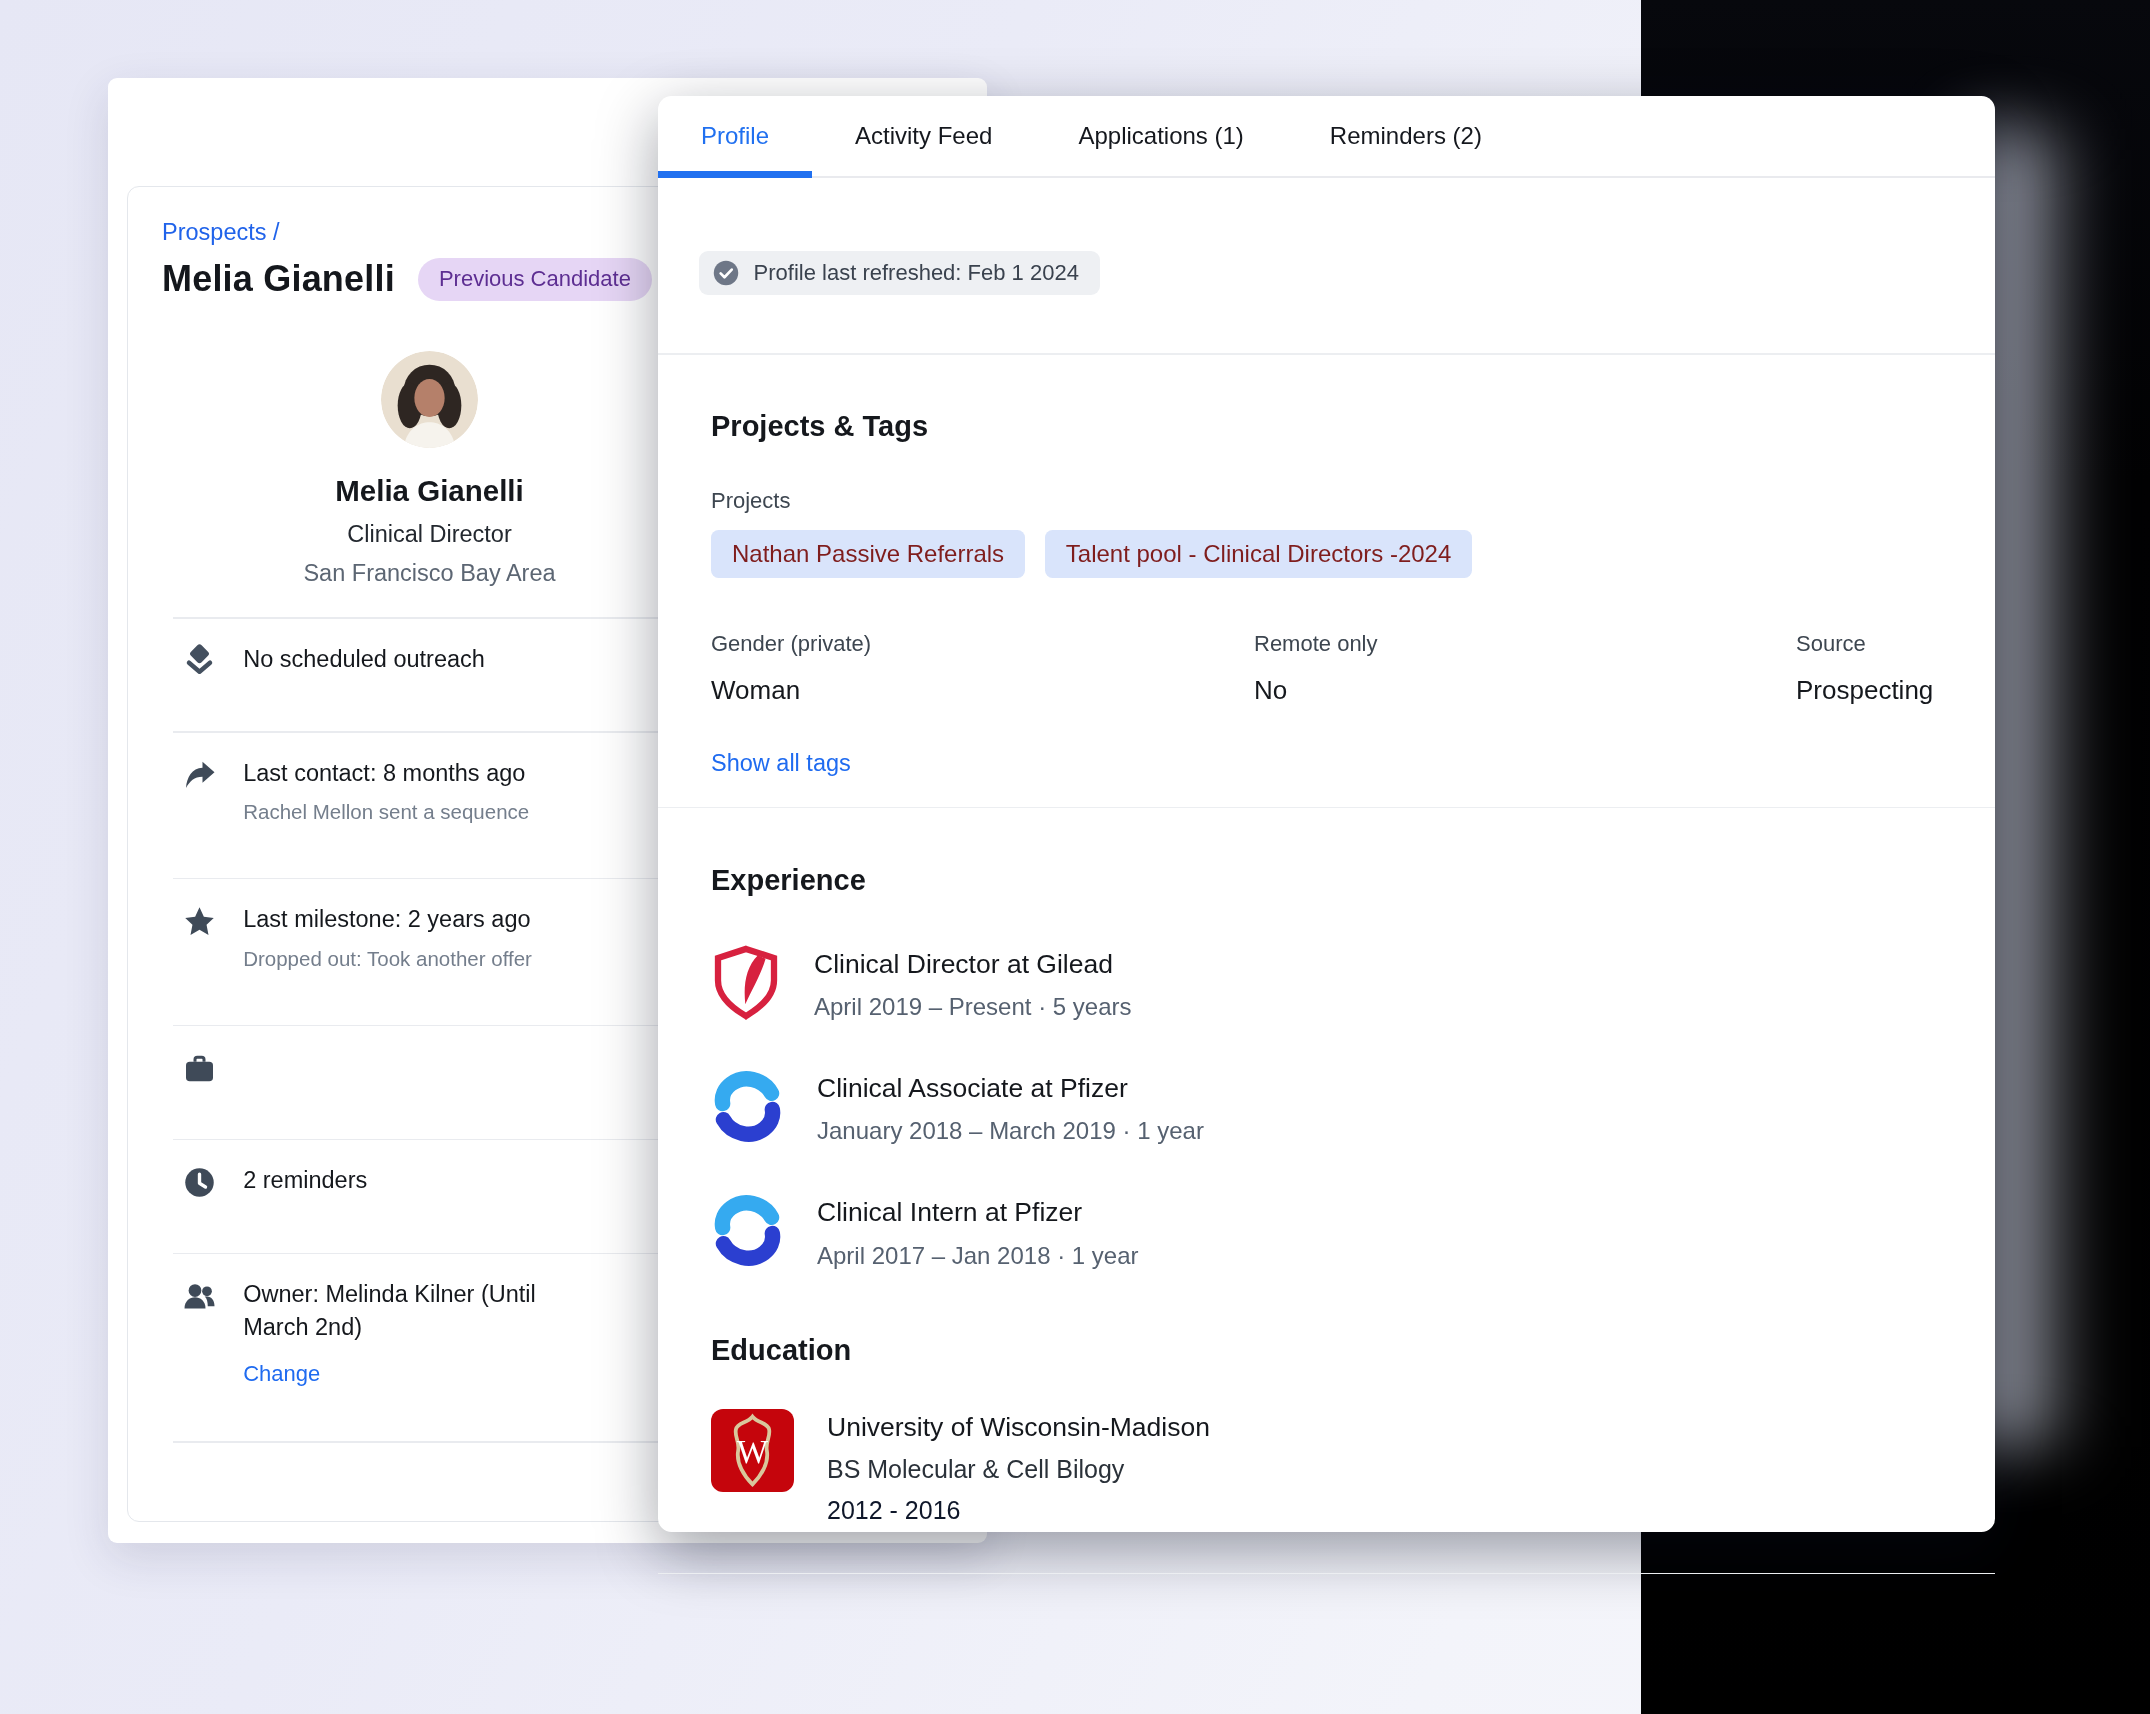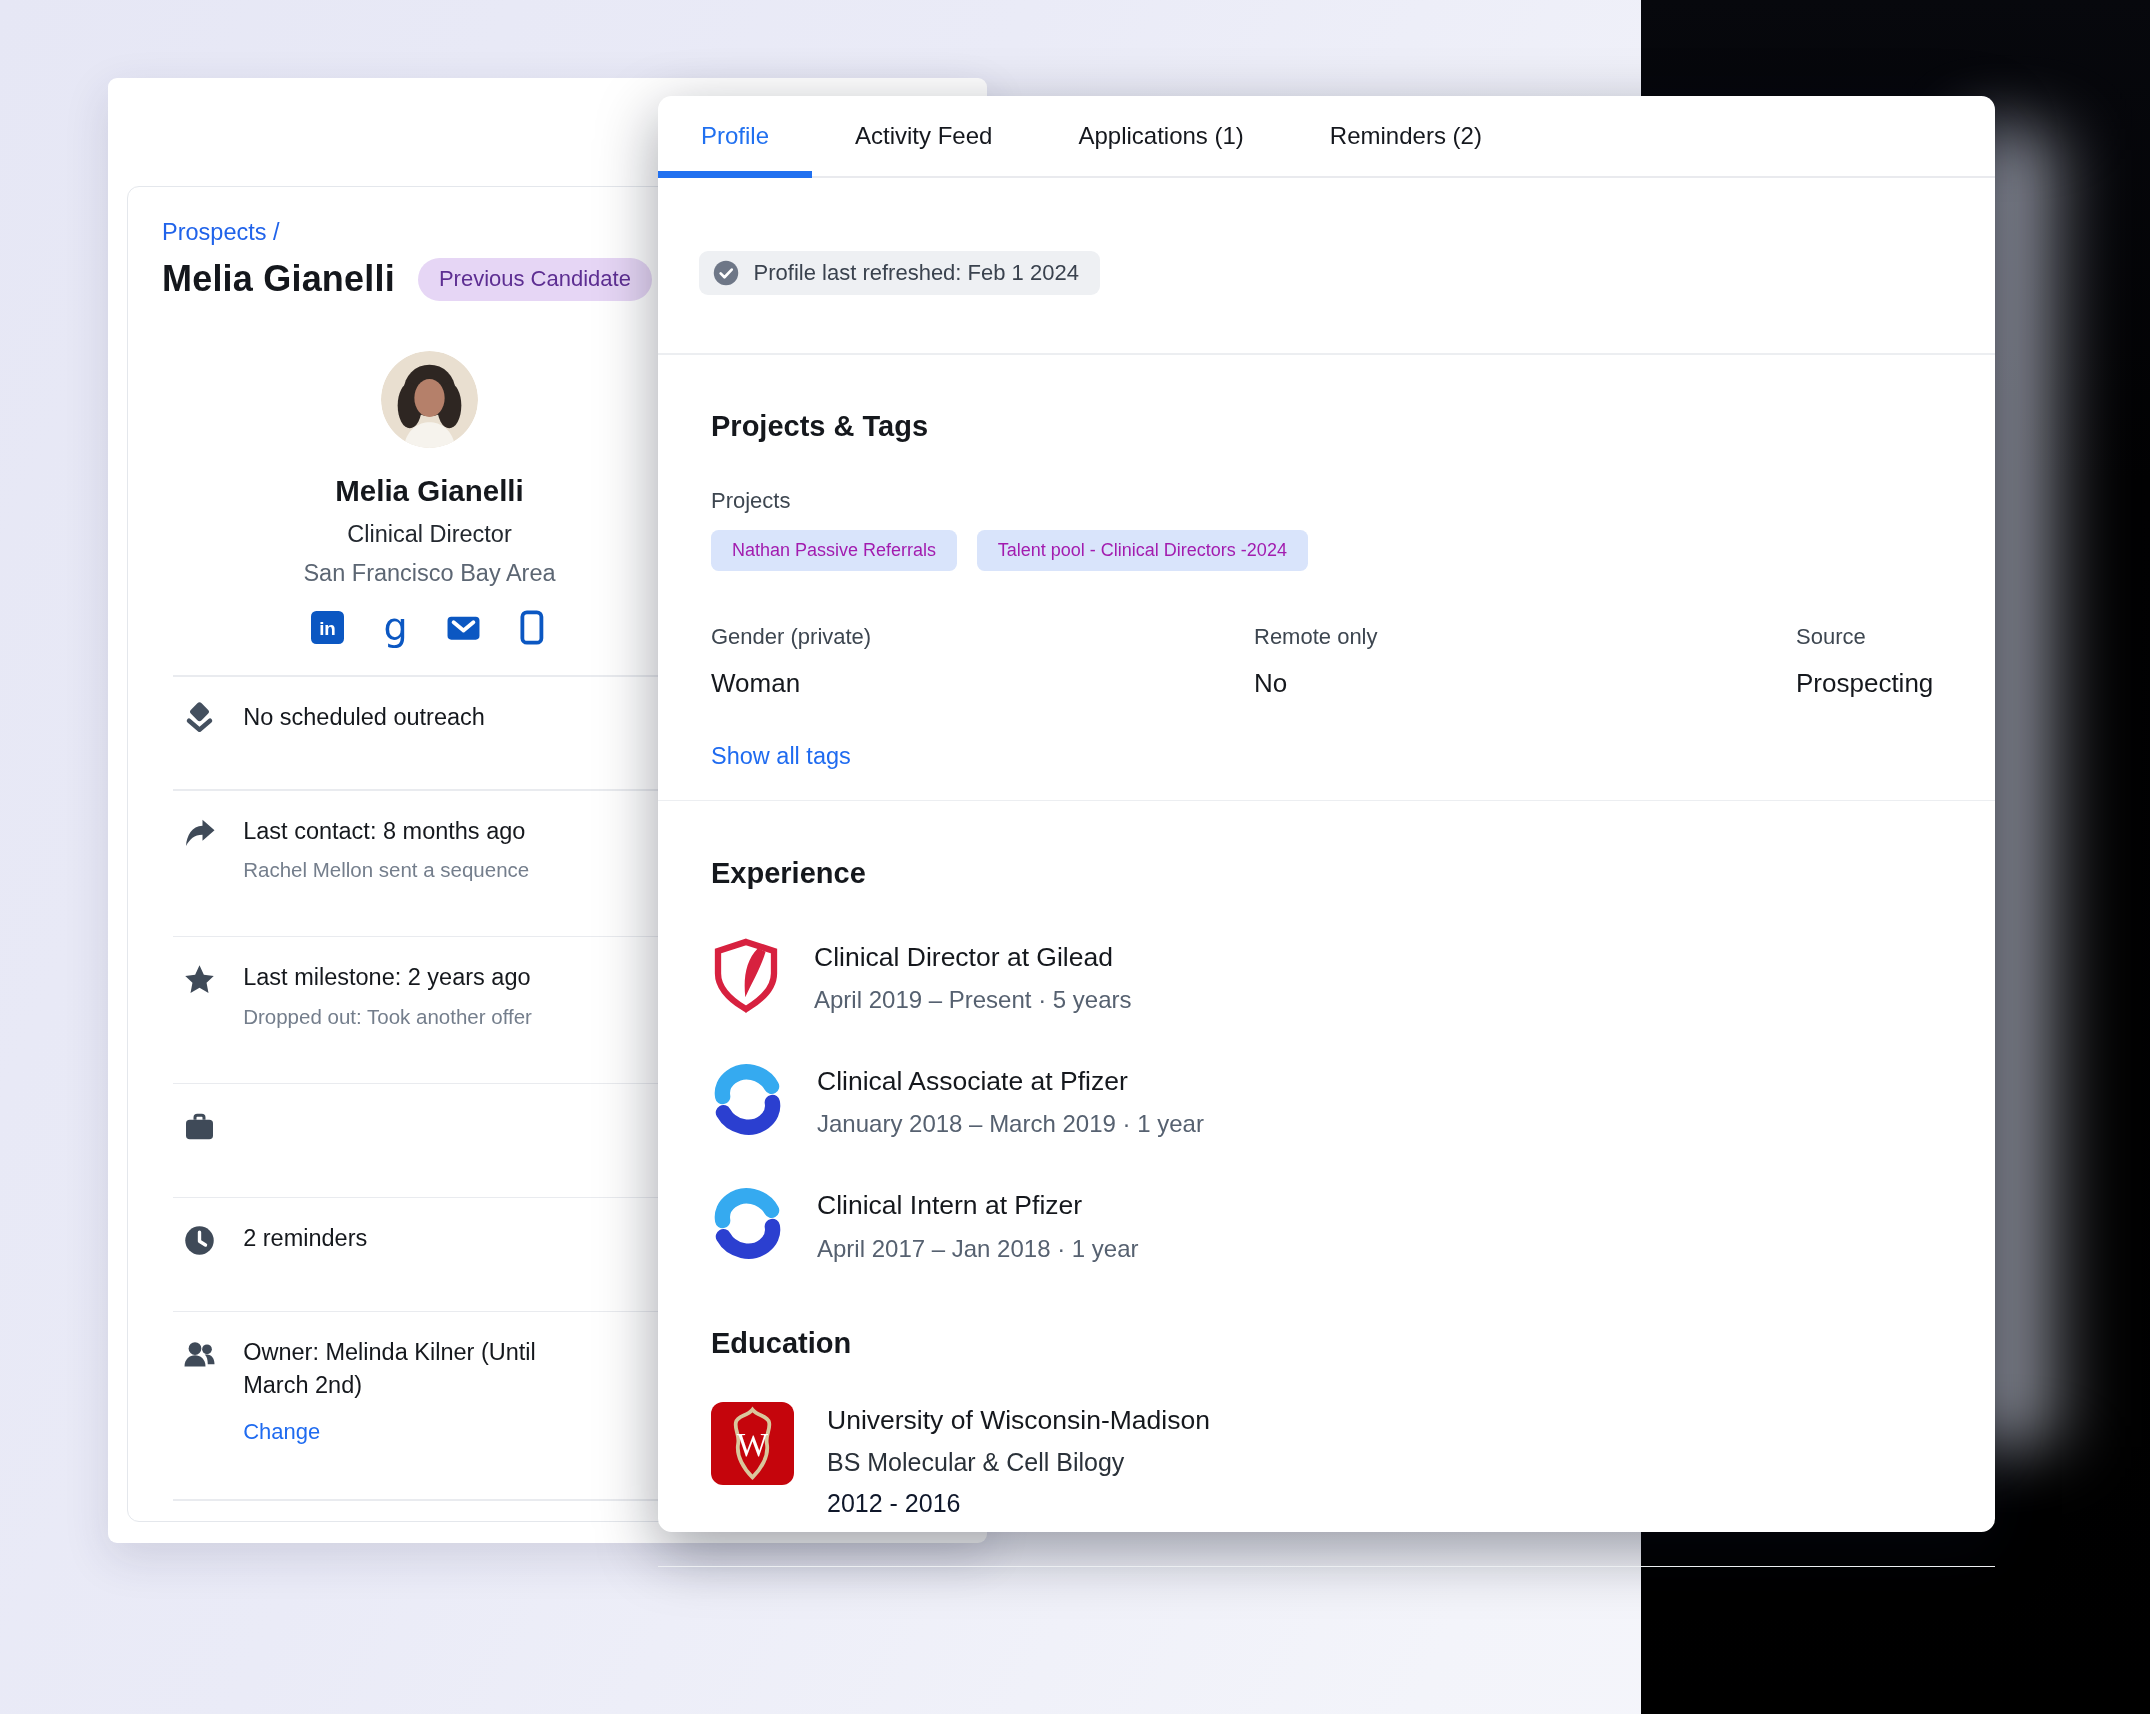--- a/index.html
+++ b/index.html
@@ -46,21 +46,21 @@
   .chip{display:inline-flex; align-items:center; gap:15px; background:#eef0f3; border-radius:9px; padding:9px 21px 9px 13.6px; font-size:22px; color:#3a424e;}
   .chip svg{width:26px; height:26px; flex:none;}
 
   .rhr{height:1.5px; background:#eceef1;}
 
   .section{padding:0 53px;}
   .sec-h{font-size:29px; font-weight:700; color:#15181d; margin:0;}
   .projects .sec-h{padding-top:55px;}
   .plabel{margin-top:45px; font-size:22px; color:#3d4650;}
   .pchips{margin-top:16.7px; display:flex; gap:19.7px;}
-  .pchip{background:#d9e4fb; border-radius:7.6px; padding:9.8px 21px; font-size:18px; color:#a21caf; cursor:pointer; white-space:nowrap;}
+  .pchip{background:#d9e4fb; border-radius:7.6px; padding:9.8px 21px; font-size:24px; color:#7f1d1d; cursor:pointer; white-space:nowrap;}
   .fields{margin-top:53px; display:grid; grid-template-columns:543px 542px 1fr;}
   .f-label{font-size:22px; color:#3d4650;}
   .f-value{margin-top:18px; font-size:26px; color:#15181d;}
   .showall{display:inline-block; margin-top:44px; font-size:23.5px; color:#1f6bf0; text-decoration:none; cursor:pointer;}
   .projects-gap{height:30px;}
 
   .experience .sec-h{padding-top:56px;}
   .entry{display:flex; gap:33px; margin-top:47px; align-items:flex-start;}
   .entry .elogo{flex:none;}
   .e-title{font-size:26.5px; color:#15181d; padding-top:4.5px;}
@@ -102,42 +102,20 @@
             <circle cx="64" cy="52" r="34" fill="#2e2622"></circle>
             <ellipse cx="38" cy="72" rx="16" ry="30" fill="#2e2622"></ellipse>
             <ellipse cx="90" cy="72" rx="16" ry="30" fill="#2e2622"></ellipse>
             <ellipse cx="64" cy="62" rx="20" ry="25" fill="#b5806a"></ellipse>
             <path d="M30 128 C33 103 50 94 64 94 C78 94 95 103 98 128 Z" fill="#f6f3ed"></path>
           </g>
         </svg>
         <div class="p-name">Melia Gianelli</div>
         <div class="p-title">Clinical Director</div>
         <div class="p-location">San Francisco Bay Area</div>
-        <div class="icon-row">
-          <span class="sicon">
-            <svg viewBox="0 0 44 44" width="33" height="33">
-                <rect width="44" height="44" rx="7" fill="#0b57c2"></rect>
-                <text x="22" y="32" text-anchor="middle" font-size="25" font-weight="bold" fill="#fff" font-family="Liberation Sans, sans-serif">in</text>
-              </svg>
-          </span>
-          <span class="sicon">
-              <span class="gicon">g</span>
-            </span>
-          <span class="sicon">
-            <svg viewBox="0 0 46 46" width="35" height="35">
-                <rect x="2" y="9" width="42" height="30" rx="5" fill="#0b57c2"></rect>
-                <path d="M10 16 L23 27 L36 16" stroke="#fff" stroke-width="5" fill="none" stroke-linecap="round" stroke-linejoin="round"></path>
-              </svg>
-          </span>
-          <span class="sicon">
-            <svg viewBox="0 0 46 46" width="35" height="35">
-                <rect x="11" y="3" width="25" height="40" rx="6" fill="none" stroke="#0b57c2" stroke-width="5"></rect>
-              </svg>
-          </span>
-        </div>
       </div>
 
       <div class="lhr"></div>
 
       <div class="item">
         <svg class="iico" viewBox="0 0 44 44">
             <rect x="12" y="3" width="20" height="20" rx="4" transform="rotate(45 22 13)" fill="#44505f"></rect>
             <path d="M8 25 L22 37 L36 25" fill="none" stroke="#44505f" stroke-width="6" stroke-linecap="round" stroke-linejoin="round"></path>
           </svg>
         <div class="item-body">

